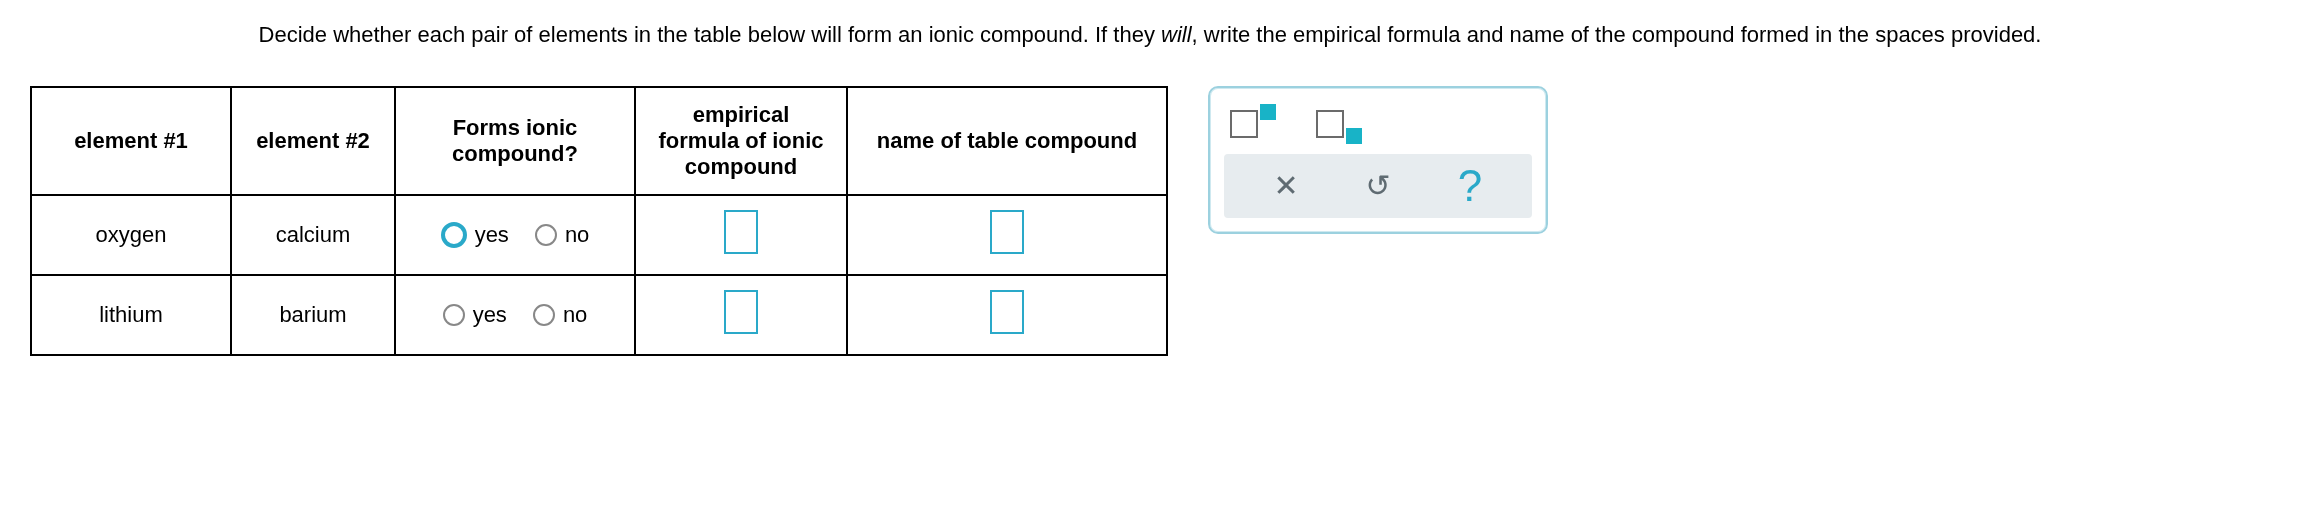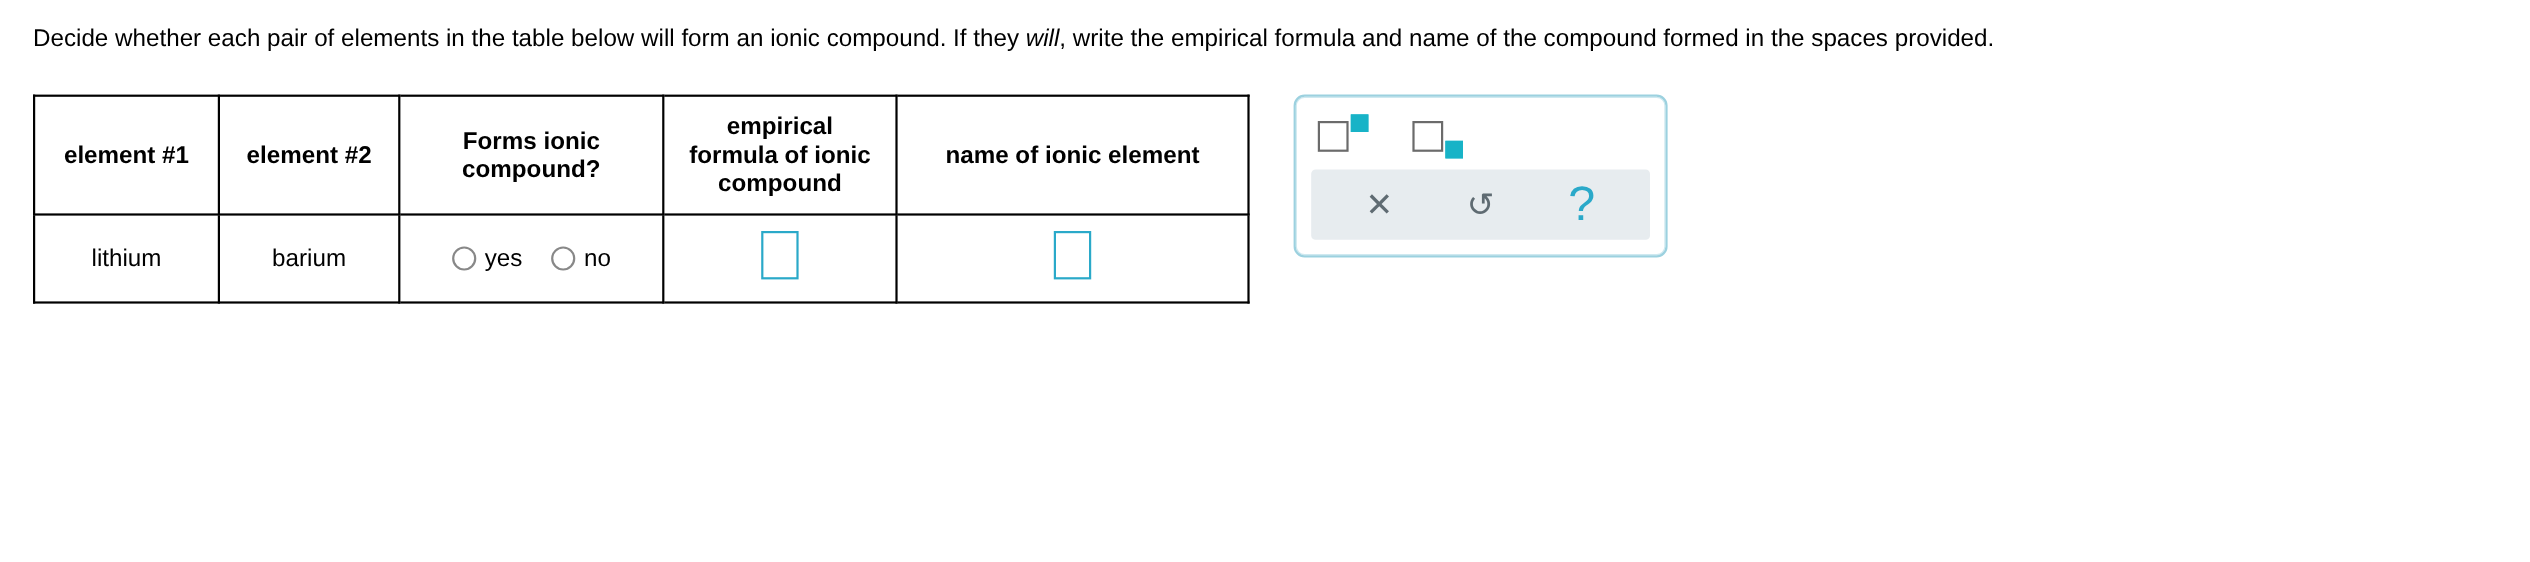--- a/index.html
+++ b/index.html
@@ -7,41 +7,42 @@
     margin: 0;
     padding: 20px 30px;
     font-family: Arial, Helvetica, sans-serif;
     font-size: 22px;
     color: #000;
     background: #fff;
   }
   .instructions {
     margin-bottom: 35px;
     line-height: 1.4;
+    text-align: center;
   }
   .instructions em { font-style: italic; }
   .layout {
     display: flex;
     align-items: flex-start;
     gap: 40px;
   }
   table.main {
     border-collapse: collapse;
   }
   table.main th, table.main td {
     border: 2px solid #000;
     padding: 14px 16px;
     text-align: center;
     vertical-align: middle;
     font-weight: normal;
   }
   table.main th {
     font-weight: bold;
   }
-  .col-e1 { width: 168px; }
+  .col-e1 { width: 200px; }
   .col-e2 { width: 164px; }
   .col-forms { width: 240px; }
   .col-formula { width: 212px; }
   .col-name { width: 320px; }
   .radio-group {
     display: flex;
     align-items: center;
     justify-content: center;
     gap: 8px;
   }
@@ -117,24 +118,39 @@
 </div>
 
 <div class="layout">
   <table class="main">
     <thead>
       <tr>
         <th class="col-e1">element #1</th>
         <th class="col-e2">element #2</th>
         <th class="col-forms">Forms ionic compound?</th>
         <th class="col-formula">empirical formula of ionic compound</th>
-        <th class="col-name">name of ionic element</th>
+        <th class="col-name">name of table compound</th>
       </tr>
     </thead>
     <tbody id="tbody">
+        <tr>
+          <td>oxygen</td>
+          <td>calcium</td>
+          <td>
+            <div class="radio-group">
+              <span class="radio focus"></span>
+              <span>yes</span>
+              <span style="width:10px"></span>
+              <span class="radio"></span>
+              <span>no</span>
+            </div>
+          </td>
+          <td><span class="placeholder-box"></span></td>
+          <td><span class="placeholder-box"></span></td>
+        </tr>
         <tr>
           <td>lithium</td>
           <td>barium</td>
           <td>
             <div class="radio-group">
               <span class="radio"></span>
               <span>yes</span>
               <span style="width:10px"></span>
               <span class="radio"></span>
               <span>no</span>

